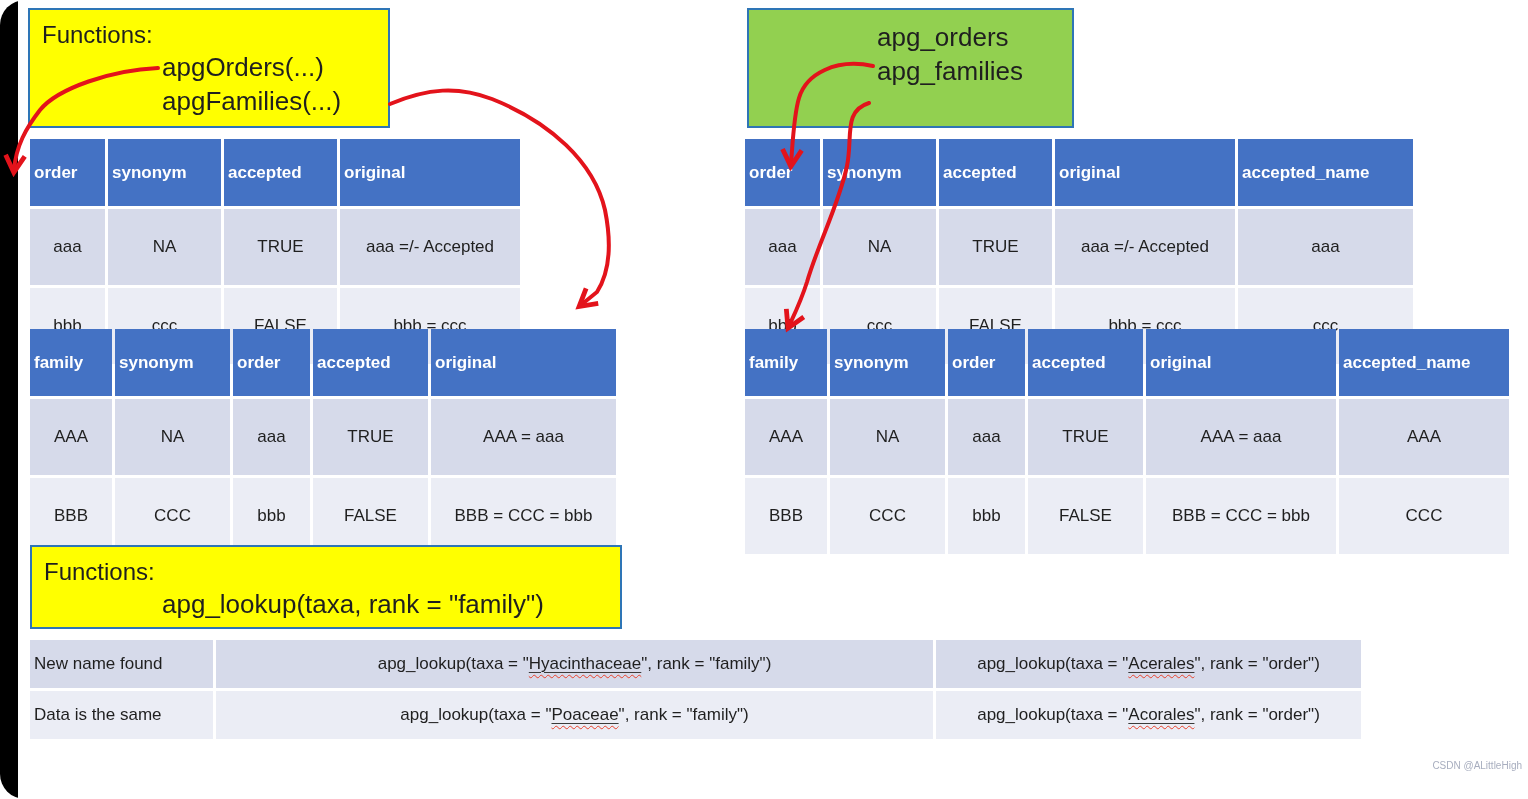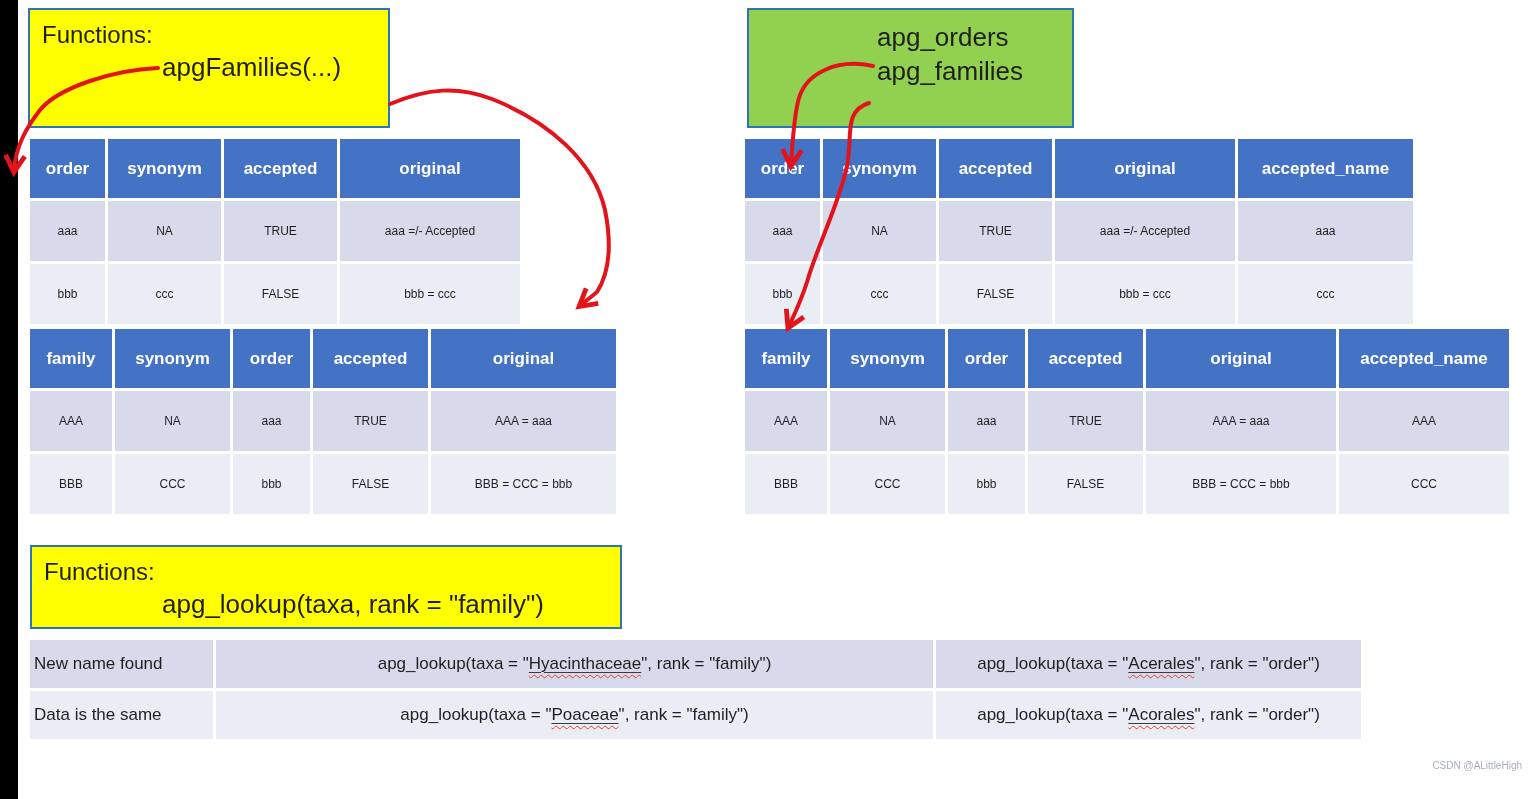--- a/index.html
+++ b/index.html
@@ -9,40 +9,40 @@
     --box-yellow:#FFFF00;
     --box-green:#92D050;
     --box-border:#2E75B6;
     --arrow-red:#E3131B;
     --text-dark:#1f1f1f;
     --watermark-gray:#A8AEBF;
   }
   *{margin:0;padding:0;box-sizing:border-box;}
   html,body{background:#fff;}
   body{font-family:"Liberation Sans", sans-serif;color:var(--text-dark);}
-  #canvas{position:relative;width:1528px;height:799px;background:#fff;overflow:hidden;}
+  #canvas{position:relative;width:1528px;height:799px;background:#fff;overflow:hidden;border-radius:25px;}
 
   .edge-bar{position:absolute;left:0;top:0;width:18px;height:799px;background:#000;}
 
   .callout{position:absolute;border:2px solid var(--box-border);padding:10px 12px 0 12px;}
   .callout.yellow{background:var(--box-yellow);}
   .callout.green{background:var(--box-green);}
   .callout .title{font-size:24px;line-height:30px;}
   .callout .code-line{font-size:26px;line-height:34px;white-space:nowrap;}
   #fn-top{left:28px;top:8px;width:362px;height:120px;}
   #fn-top .code-line{margin-left:120px;}
   #data-box{left:747px;top:8px;width:327px;height:120px;}
   #data-box .code-line{margin-left:116px;}
   #fn-bottom{left:30px;top:545px;width:592px;height:84px;}
   #fn-bottom .code-line{margin-left:118px;}
 
   table.ppt{position:absolute;border-collapse:separate;border-spacing:3px;table-layout:fixed;}
   table.ppt th{background:var(--header-blue);color:#fff;font-size:17px;font-weight:bold;
-               height:59px;text-align:center;vertical-align:middle;padding:0 4px;}
-  table.ppt td{font-size:12px;text-align:center;vertical-align:middle;height:60px;padding:0 4px;}
+               height:67px;text-align:left;vertical-align:middle;padding:0 4px;}
+  table.ppt td{font-size:17px;text-align:center;vertical-align:middle;height:76px;padding:0 4px;}
   td.band-a{background:var(--band-dark);}
   td.band-b{background:var(--band-light);}
 
   #tbl-orders-small{left:27px;top:136px;}
   #tbl-families-small{left:27px;top:326px;}
   #tbl-orders-full{left:742px;top:136px;}
   #tbl-families-full{left:742px;top:326px;}
 
   #tbl-lookup{left:27px;top:637px;}
   #tbl-lookup td{height:48px;font-size:17px;}
@@ -59,20 +59,21 @@
 </style>
 </head>
 <body>
 
 <div id="canvas">
 
   <div class="edge-bar"></div>
 
   <div class="callout yellow" id="fn-top">
     <div class="title">Functions:</div>
+    <div class="code-line">apgOrders(...)</div>
     <div class="code-line">apgFamilies(...)</div>
   </div>
 
   <div class="callout green" id="data-box">
     <div class="code-line">apg_orders</div>
     <div class="code-line">apg_families</div>
   </div>
 
   <table class="ppt" id="tbl-orders-small">
     <colgroup>

